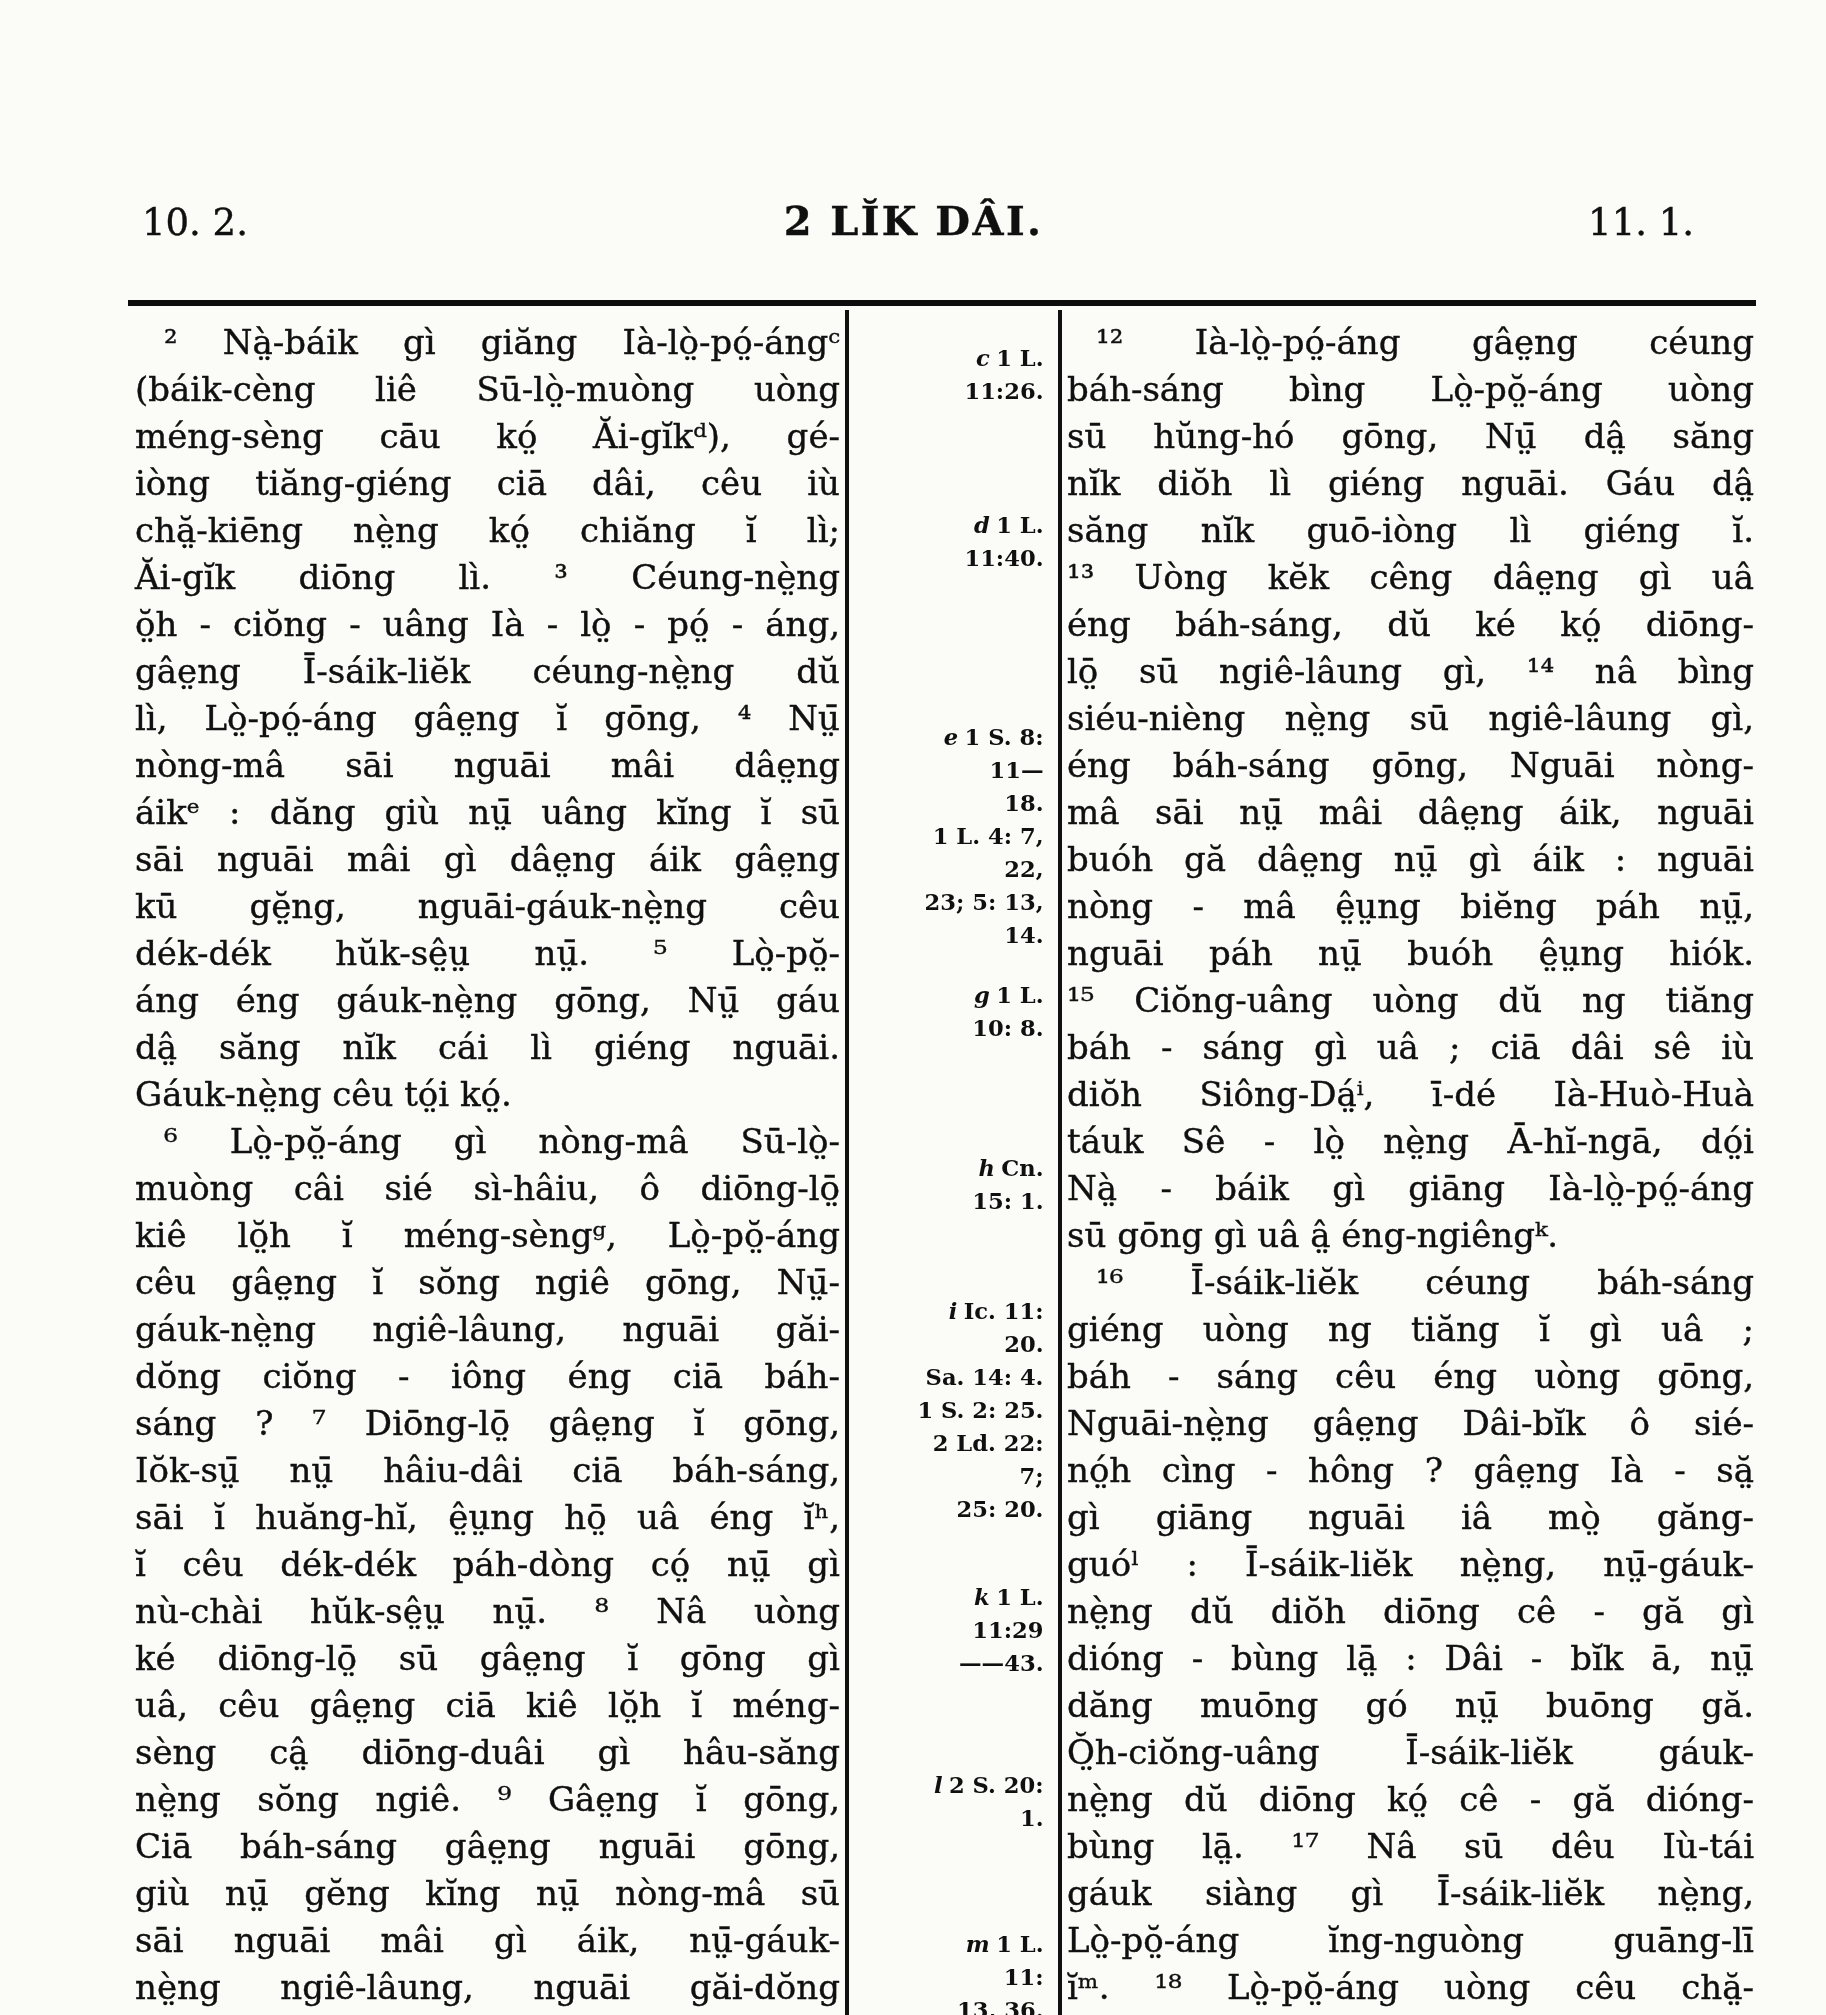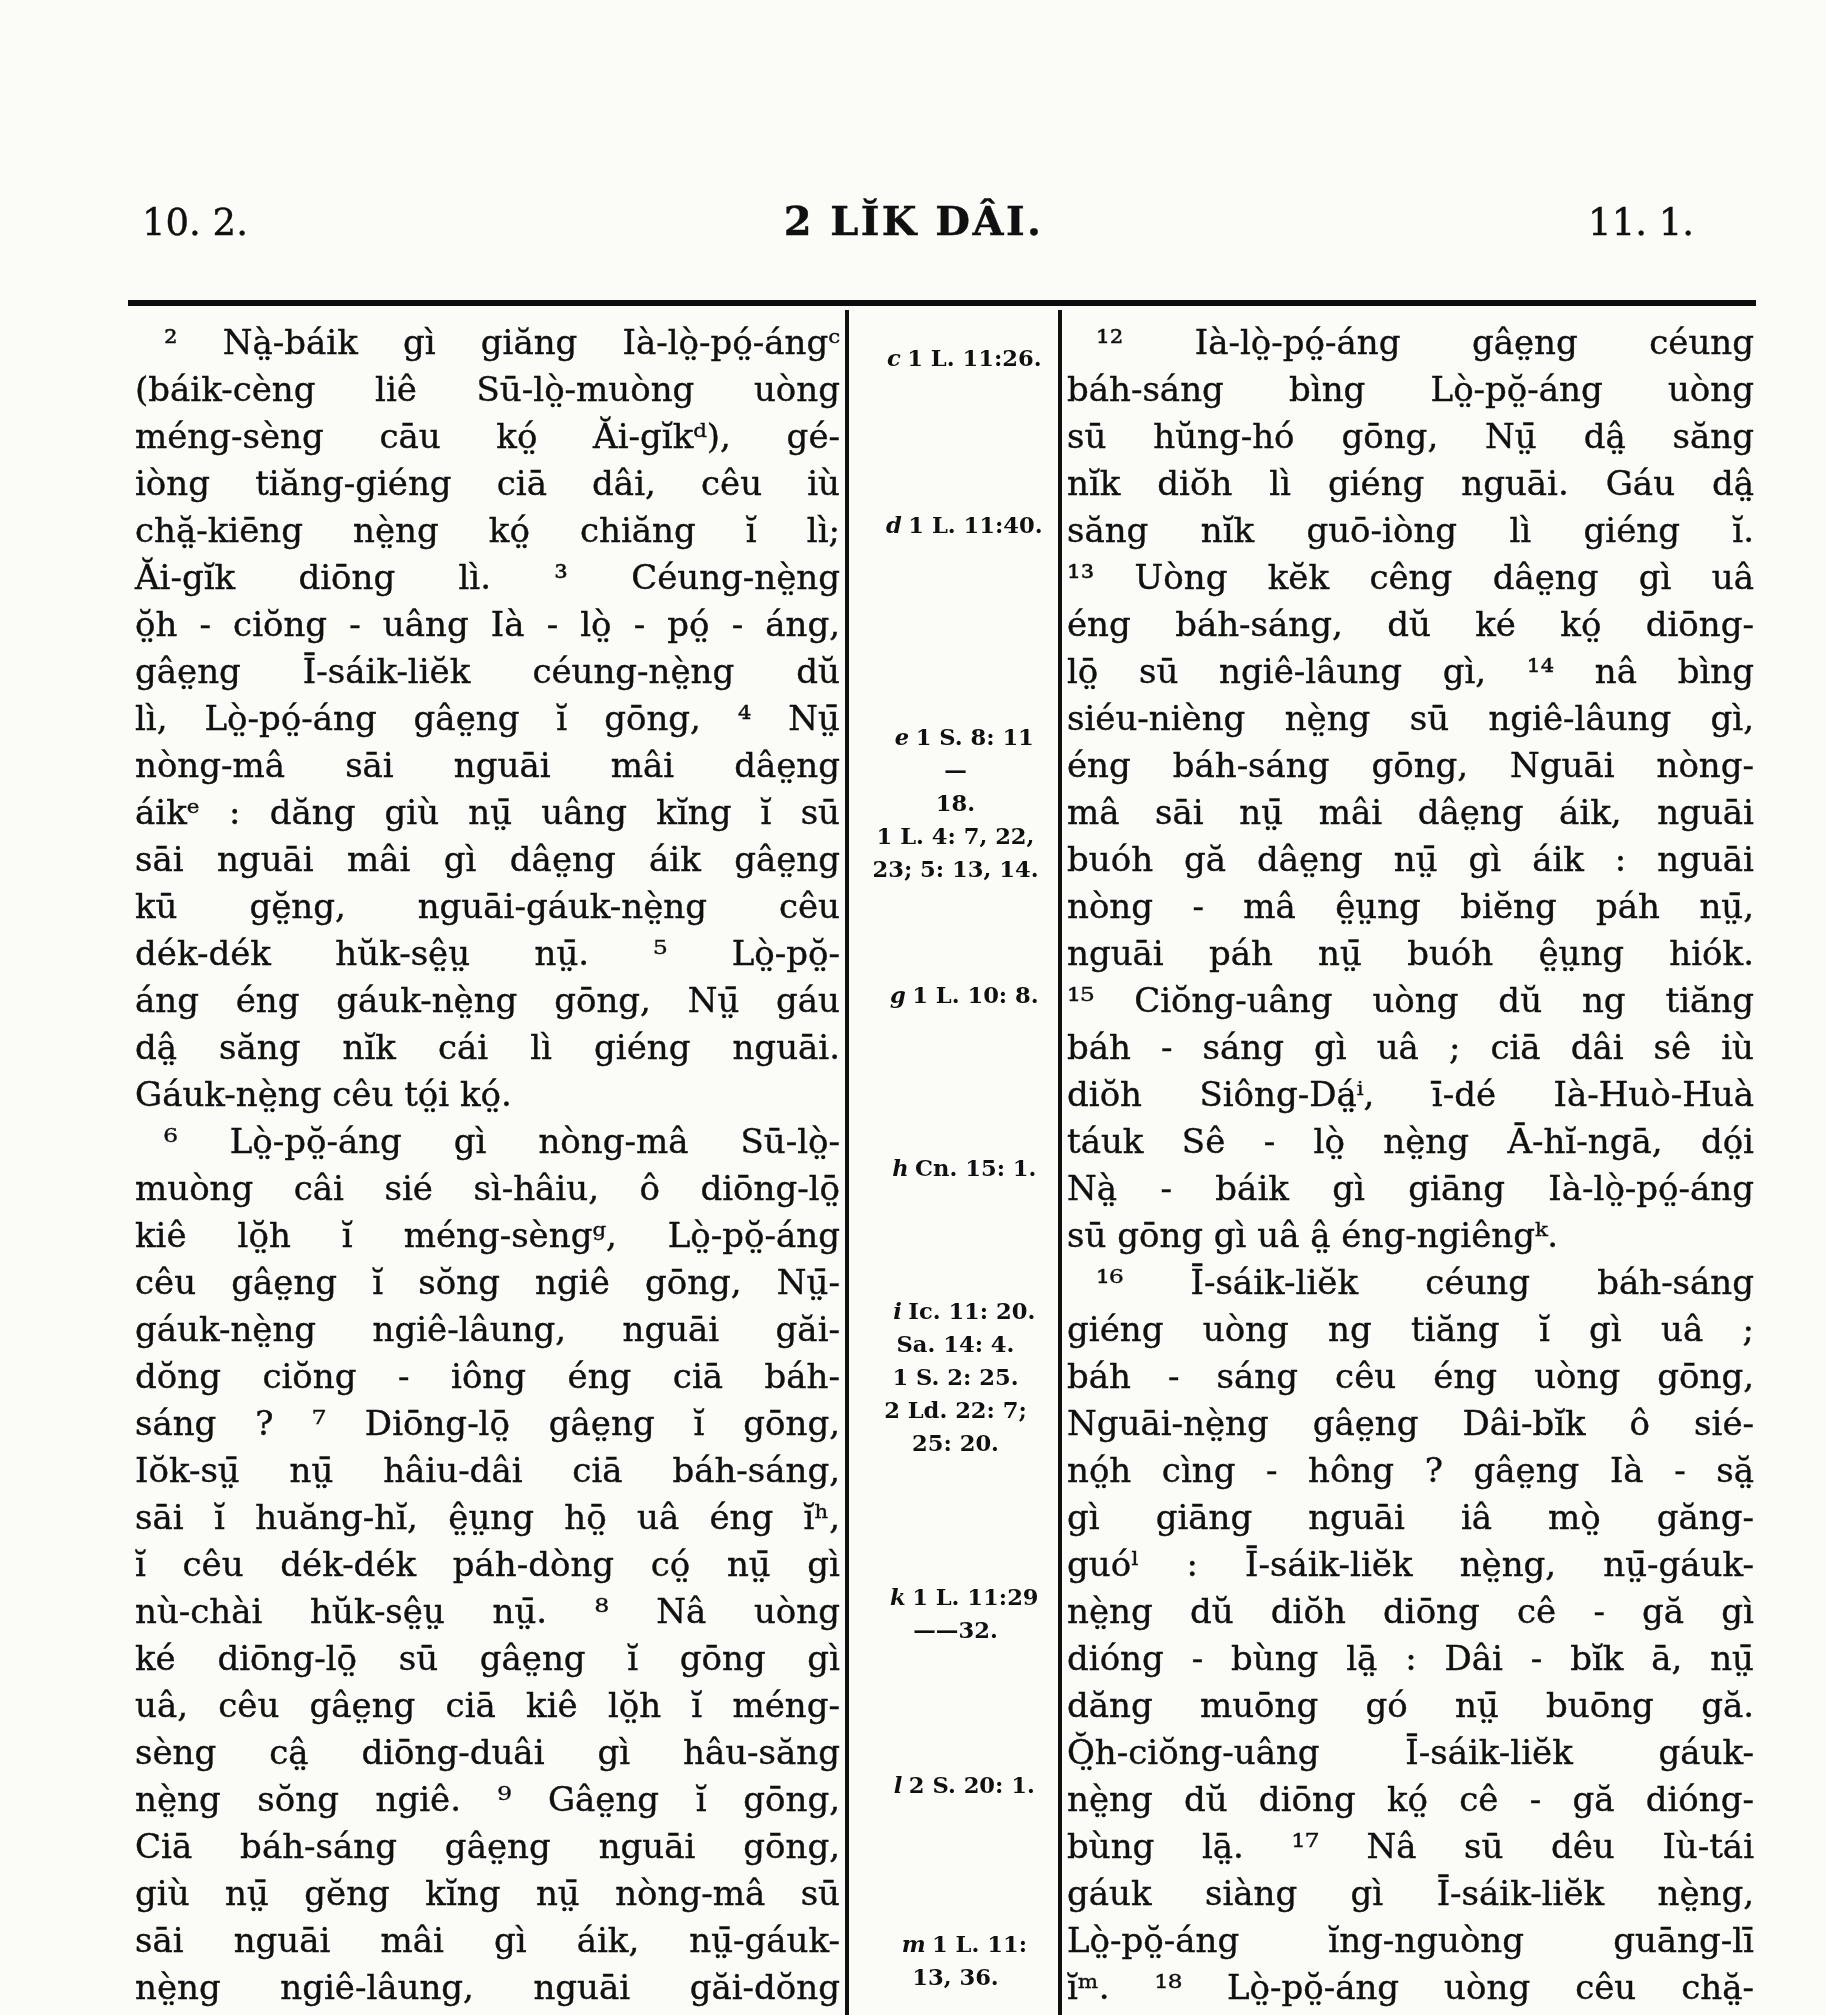--- a/index.html
+++ b/index.html
@@ -19,21 +19,21 @@
   .col-left{position:absolute;top:319px;left:135px;width:705px;}
   .col-right{position:absolute;top:319px;left:1067px;width:687px;}
   .line{font-size:34px;line-height:47px;text-align:justify;text-align-last:justify;}
   .line.indent{text-indent:29px;}
   .line.end{text-align-last:left;}
 
   
   .ref-col{position:absolute;top:310px;left:845px;width:217px;height:2423px;
            border-left:4.4px solid #101010;border-right:4.4px solid #101010;box-sizing:border-box;}
   .ref-block{position:absolute;left:18.5px;width:176px;font-size:22.6px;font-weight:bold;line-height:33px;}
-  .ref-line{text-align:center;}
+  .ref-line{text-align:right;margin-left:48px;}
   .ref-line.has-m{text-indent:17.7px;}
   .ref-marker{font-style:italic;font-weight:bold;padding-right:6.4px;}
 </style>
 </head>
 <body>
 
 <div class="page">
 
   <div class="hdr-side hdr-left inked">10. 2.</div>
   <div class="hdr-center inked">2 LĬK DÂI.</div>
@@ -101,21 +101,21 @@
       </div>
       <div class="ref-block" style="top: 985px;">
         <div class="ref-line has-m"><span class="ref-marker">i</span>Ic. 11: 20.</div>
         <div class="ref-line">Sa. 14: 4.</div>
         <div class="ref-line">1 S. 2: 25.</div>
         <div class="ref-line">2 Ld. 22: 7;</div>
         <div class="ref-line">25: 20.</div>
       </div>
       <div class="ref-block" style="top: 1271px;">
         <div class="ref-line has-m"><span class="ref-marker">k</span>1 L. 11:29</div>
-        <div class="ref-line">——32.</div>
+        <div class="ref-line">——43.</div>
       </div>
       <div class="ref-block" style="top: 1459px;">
         <div class="ref-line has-m"><span class="ref-marker">l</span>2 S. 20: 1.</div>
       </div>
       <div class="ref-block" style="top: 1618px;">
         <div class="ref-line has-m"><span class="ref-marker">m</span>1 L. 11:</div>
         <div class="ref-line">13, 36.</div>
       </div>
     </div>
 

